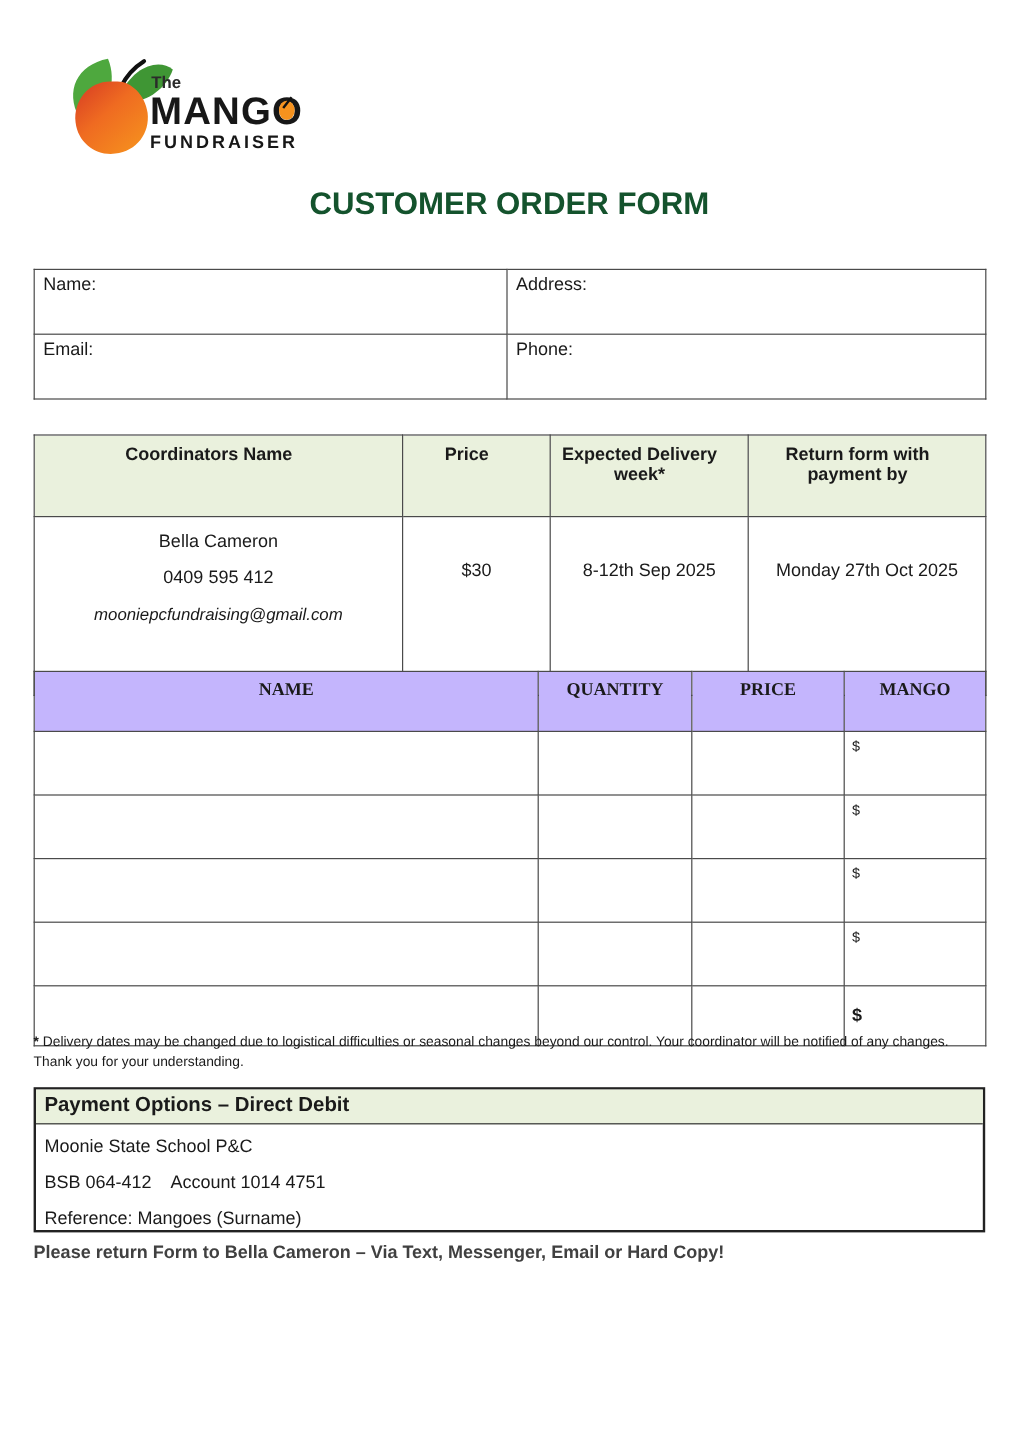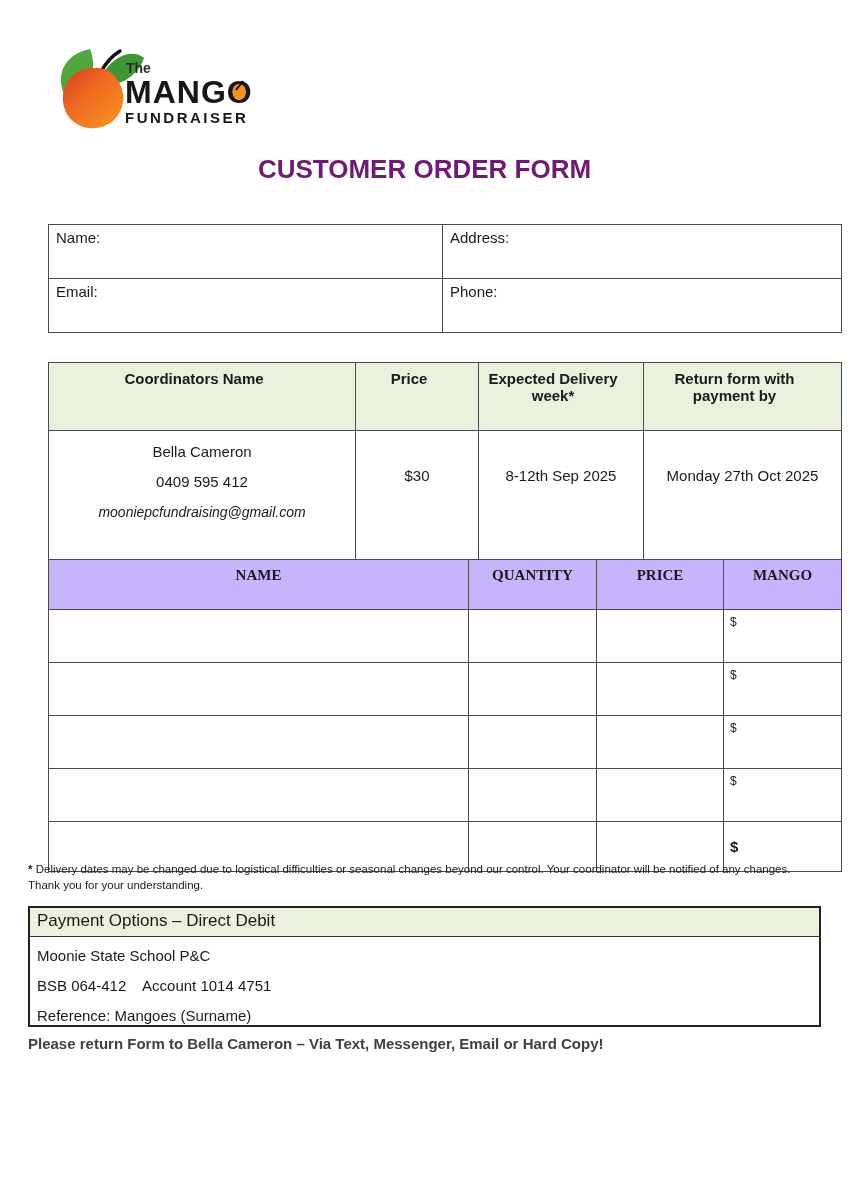--- a/index.html
+++ b/index.html
@@ -13,24 +13,24 @@
 
   
   .logo { left:54px; top:44px; width:210px; height:90px; }
   .logo-the        { font:bold 14px "Liberation Sans", sans-serif; fill:#2b2b2b; }
   .logo-mango      { font:bold 32px "Liberation Sans", sans-serif; letter-spacing:1px; fill:#171717; }
   .logo-fundraiser { font:bold 15px "Liberation Sans", sans-serif; letter-spacing:2.5px; fill:#171717; }
 
   
   .title {
     left:0; top:154px; width:849px; text-align:center;
-    font-size:26px; font-weight:bold; color:#701a75;
-  }
-
-  table { border-collapse:collapse; table-layout:fixed;margin-left:20px; }
+    font-size:26px; font-weight:bold; color:#14532d;
+  }
+
+  table { border-collapse:collapse; table-layout:fixed; }
   td { border:1px solid #4a4a4a; font-size:15px; overflow:hidden; }
 
   
   .contact-table { left:28px; top:224px; width:793px; }
   .contact-table td { height:49px; vertical-align:top; padding:4px 4px 0 7px; }
 
   
   .coord-table { left:28px; top:362px; width:793px; }
   .coord-table td.hd {
     background:#EAF1DD; font-weight:bold; text-align:center;
@@ -53,21 +53,21 @@
   .order-table td.total-last { vertical-align:middle; padding-left:6px; font-size:15px; font-weight:bold; }
 
   
   .footnote { left:28px; top:862px; width:792px; font-size:11.5px; line-height:1.35; }
   .footnote .mark { font-weight:bold; }
 
   
   .payment { left:28px; top:906px; width:789px; border:2px solid #222222; }
   .payment-heading {
     background:#EAF1DD; border-bottom:1px solid #333333;
-    font-size:17px; font-weight:normal; padding:3px 6px 5px 7px;
+    font-size:17px; font-weight:bold; padding:3px 6px 5px 7px;
   }
   .payment-body { padding:10px 7px 1px 7px; }
   .payment-line { font-size:15px; margin-bottom:13px; white-space:pre-wrap; }
   .payment-line:last-child { margin-bottom:0; }
 
   
   .footer-note {
     left:28px; top:1035px; width:792px;
     font-size:15px; font-weight:bold; color:#404040;
   }

